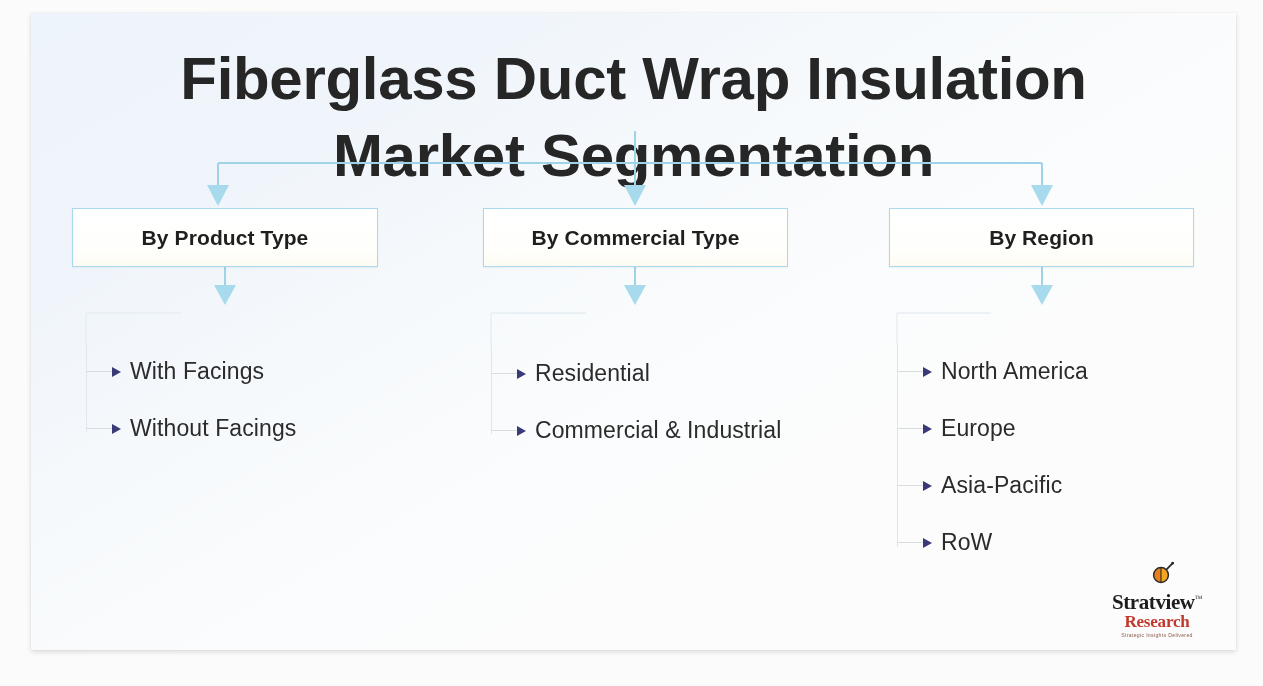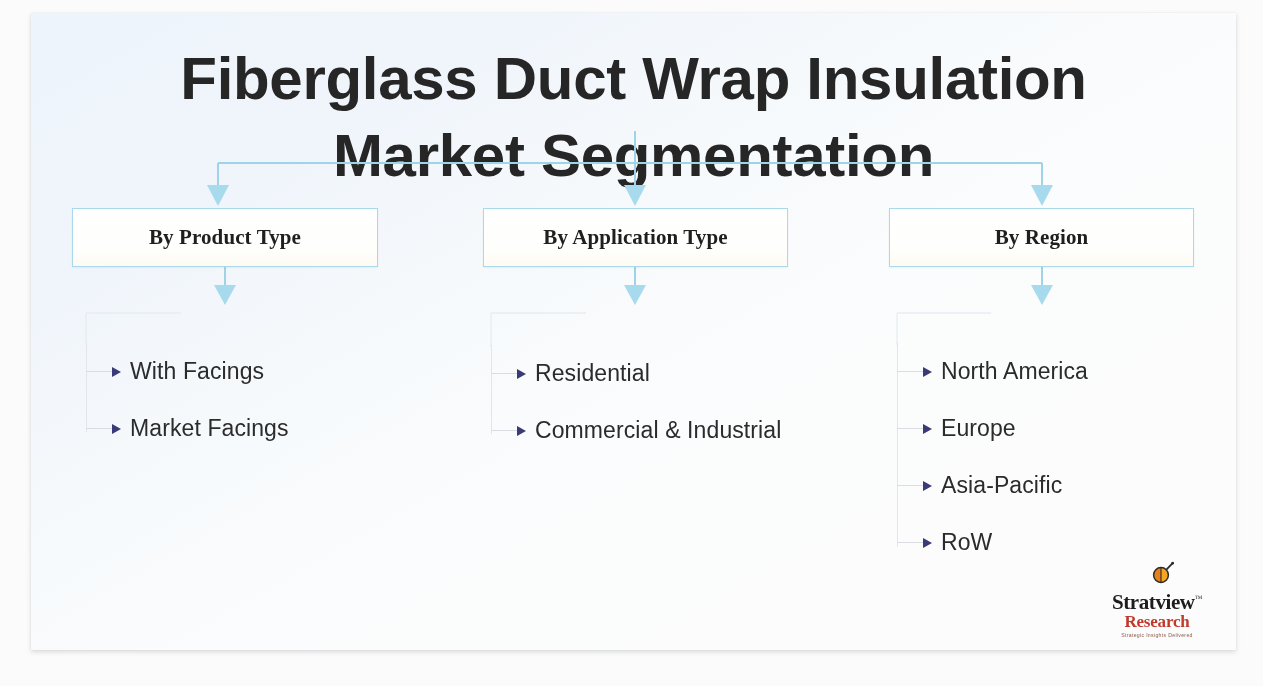--- a/index.html
+++ b/index.html
@@ -62,21 +62,20 @@
   
   .cat-box {
     position: absolute;
     box-sizing: border-box;
     border: 1.6px solid #a9d9ea;
     background: linear-gradient(180deg, #ffffff 0%, #fefefc 72%, #fdfbf2 100%);
     display: flex;
     align-items: center;
     justify-content: center;
     box-shadow: 0 1px 2px rgba(0,0,0,0.05);
-    font-family: Liberation Serif, serif;
   }
   .cat-box .cat-label {
     font-size: 21px;
     font-weight: bold;
     color: #1f1f1f;
     letter-spacing: 0.1px;
   }
   #box-0 { left: 41px;  top: 195px; width: 306px; height: 59px; }
   #box-1 { left: 452px; top: 195px; width: 305px; height: 59px; }
   #box-2 { left: 858px; top: 195px; width: 305px; height: 59px; align-items: center; }
@@ -207,37 +206,37 @@
     <line x1="866" y1="300" x2="960" y2="300" stroke="#e6eef3" stroke-width="1.4"></line>
     <line x1="55" y1="300" x2="55" y2="332" stroke="#e6eef3" stroke-width="1.4"></line>
     <line x1="460" y1="300" x2="460" y2="334" stroke="#e6eef3" stroke-width="1.4"></line>
     <line x1="866" y1="300" x2="866" y2="332" stroke="#e6eef3" stroke-width="1.4"></line>
   </svg>
 
   <div class="cat-box" id="box-0">
     <span class="cat-label">By Product Type</span>
   </div>
   <div class="cat-box" id="box-1">
-    <span class="cat-label">By Application Type</span>
+    <span class="cat-label">By Commercial Type</span>
   </div>
   <div class="cat-box" id="box-2">
     <span class="cat-label">By Region</span>
   </div>
 
   <div class="bullet-group" id="group-0">
     <div class="spine"></div>
     <div class="bullet-item">
       <span class="bullet-stub"></span>
       <span class="bullet-tri"></span>
       <span class="bullet-text">With Facings</span>
     </div>
     <div class="bullet-item">
       <span class="bullet-stub"></span>
       <span class="bullet-tri"></span>
-      <span class="bullet-text">Market Facings</span>
+      <span class="bullet-text">Without Facings</span>
     </div>
   </div>
 
   <div class="bullet-group" id="group-1">
     <div class="spine"></div>
     <div class="bullet-item">
       <span class="bullet-stub"></span>
       <span class="bullet-tri"></span>
       <span class="bullet-text">Residential</span>
     </div>

